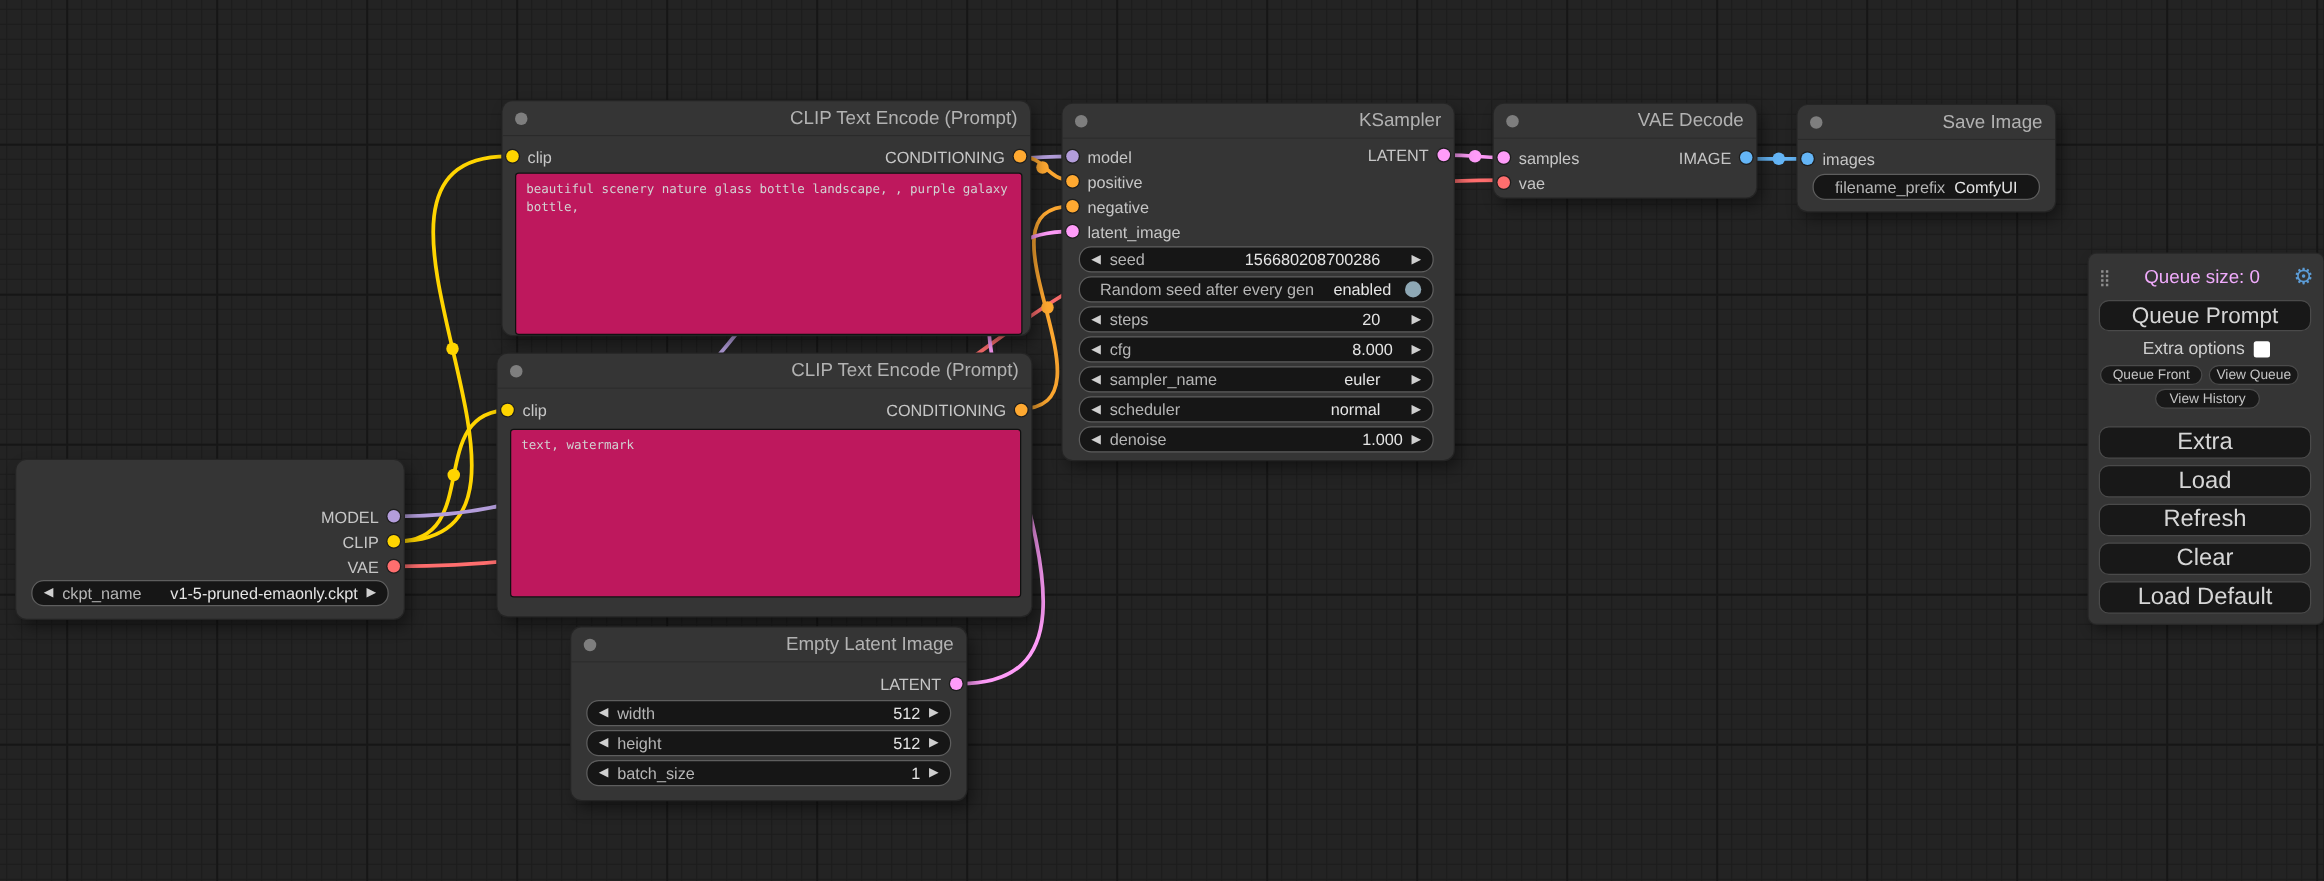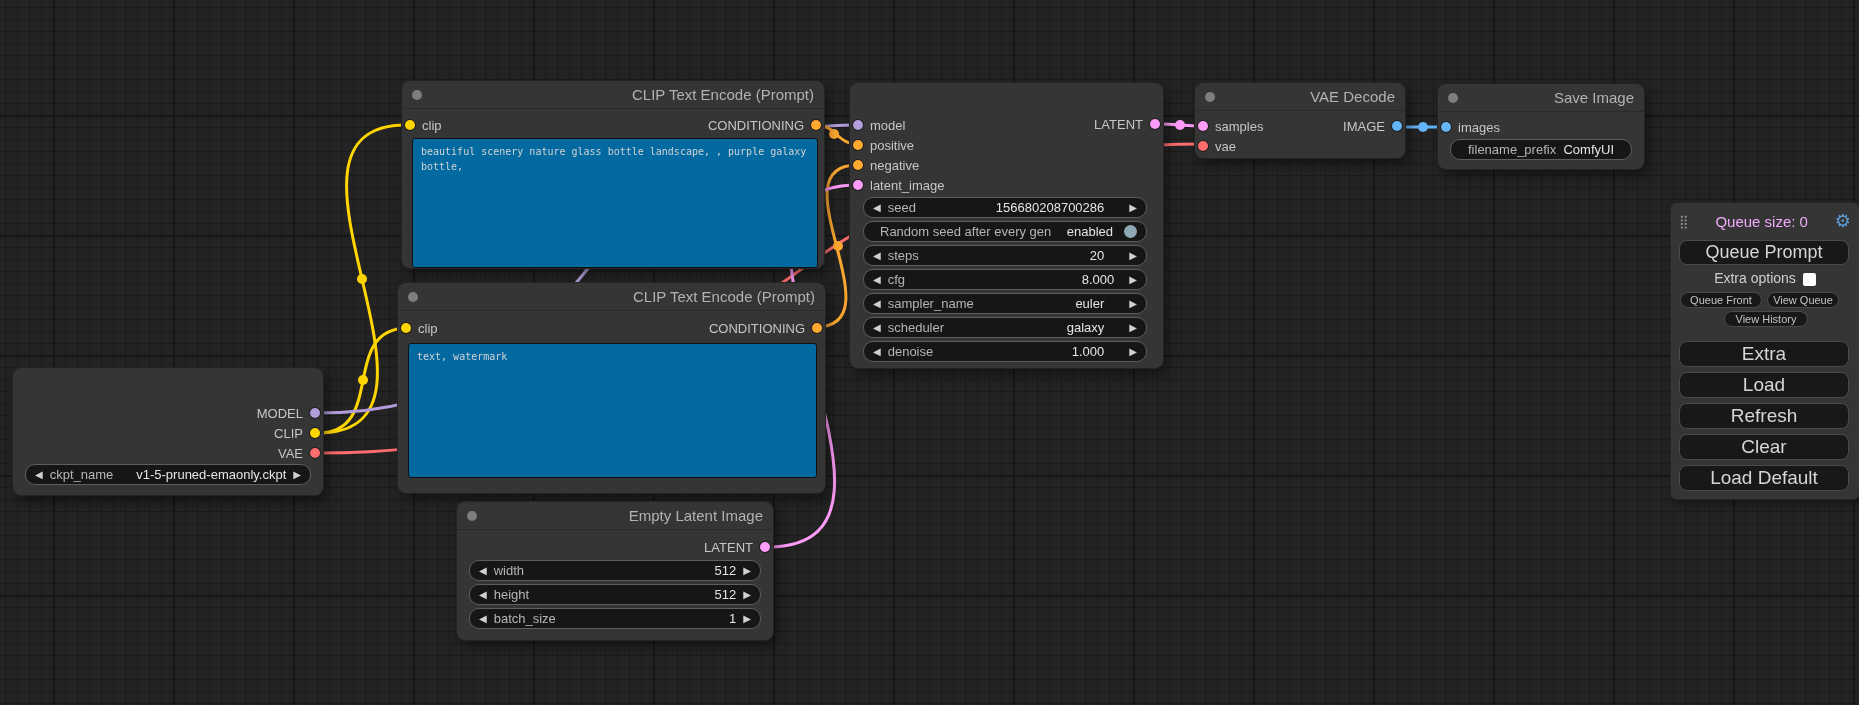--- a/index.html
+++ b/index.html
@@ -20,21 +20,21 @@
     padding:0 10px;color:#b2b2b2;font-size:15px;border-bottom:1px solid #2a2a2a;border-radius:8px 8px 0 0;justify-content:space-between;}
   .cdot{width:10px;height:10px;border-radius:50%;background:#7e7e7e;flex:none;}
   .slot{position:absolute;height:20px;display:flex;align-items:center;gap:7px;font-size:13px;color:#c6c6c6;white-space:nowrap;}
   .slot.in{left:3px;}
   .slot.out{right:3px;}
   .pdot{width:10px;height:10px;border-radius:50%;flex:none;box-shadow:0 0 0 1px rgba(0,0,0,.45);}
   .widget{position:absolute;height:19px;border-radius:10px;background:#161616;border:1px solid #5e5e5e;
     display:flex;align-items:center;gap:7px;font-size:13px;padding:0 9px;color:#b5b5b5;white-space:nowrap;}
   .arrow{color:#d0d0d0;font-size:10px;line-height:1;flex:none;}
   .wvalue{margin-left:auto;color:#e4e4e4;}
-  .prompt-box{position:absolute;background:#0369a1;border:1px solid #111;border-radius:3px;
+  .prompt-box{position:absolute;background:#be185d;border:1px solid #111;border-radius:3px;
     font-family:"DejaVu Sans Mono",monospace;font-size:10px;line-height:1.5;color:#d2d2d2;
     padding:5px 8px;white-space:pre-wrap;word-break:break-word;overflow:hidden;}
   .toggle{width:13px;height:13px;border-radius:50%;background:#8ea8b5;flex:none;margin-left:4px;}
   
   #menu{position:absolute;left:1671px;top:203px;width:188px;height:296px;background:#353535;border-radius:6px;
     z-index:3;box-shadow:0 0 0 1px #272727, 3px 5px 10px rgba(0,0,0,.4);color:#cfcfcf;font-size:15px;}
   .mhead{position:absolute;top:7px;left:8px;right:8px;height:22px;display:flex;align-items:center;}
   .drag-dots{color:#8f8f8f;font-size:13px;cursor:move;}
   .qsize{flex:1;text-align:center;color:#f0abfc;}
   .gear{color:#5b9bd5;font-size:18px;line-height:1;cursor:pointer;}
@@ -148,20 +148,24 @@
     </div>
     <div class="widget" style="left:12px;right:12px;top:106px">
       <span class="arrow">◀</span>
       <span>batch_size</span>
       <span class="wvalue">1</span>
       <span class="arrow">▶</span>
     </div>
   </div>
 
   <div class="node" style="left:850px;top:83px;width:313px;height:285px">
+    <div class="ntitle">
+      <span class="cdot"></span>
+      <span>KSampler</span>
+    </div>
     <div class="slot in" style="top:32px">
       <span class="pdot" style="background:#B39DDB"></span>
       <span>model</span>
     </div>
     <div class="slot in" style="top:52px">
       <span class="pdot" style="background:#FFA931"></span>
       <span>positive</span>
     </div>
     <div class="slot in" style="top:72px">
       <span class="pdot" style="background:#FFA931"></span>
@@ -201,27 +205,27 @@
     </div>
     <div class="widget" style="left:13px;right:16px;top:210px">
       <span class="arrow">◀</span>
       <span>sampler_name</span>
       <span class="wvalue" style="margin-right:18px">euler</span>
       <span class="arrow">▶</span>
     </div>
     <div class="widget" style="left:13px;right:16px;top:234px">
       <span class="arrow">◀</span>
       <span>scheduler</span>
-      <span class="wvalue" style="margin-right:18px">galaxy</span>
+      <span class="wvalue" style="margin-right:18px">normal</span>
       <span class="arrow">▶</span>
     </div>
     <div class="widget" style="left:13px;right:16px;top:258px">
       <span class="arrow">◀</span>
       <span>denoise</span>
-      <span class="wvalue" style="margin-right:18px">1.000</span>
+      <span class="wvalue" style="">1.000</span>
       <span class="arrow">▶</span>
     </div>
   </div>
 
   <div class="node" style="left:1438px;top:84px;width:206px;height:85px">
     <div class="ntitle">
       <span class="cdot"></span>
       <span>Save Image</span>
     </div>
     <div class="slot in" style="top:33px">

